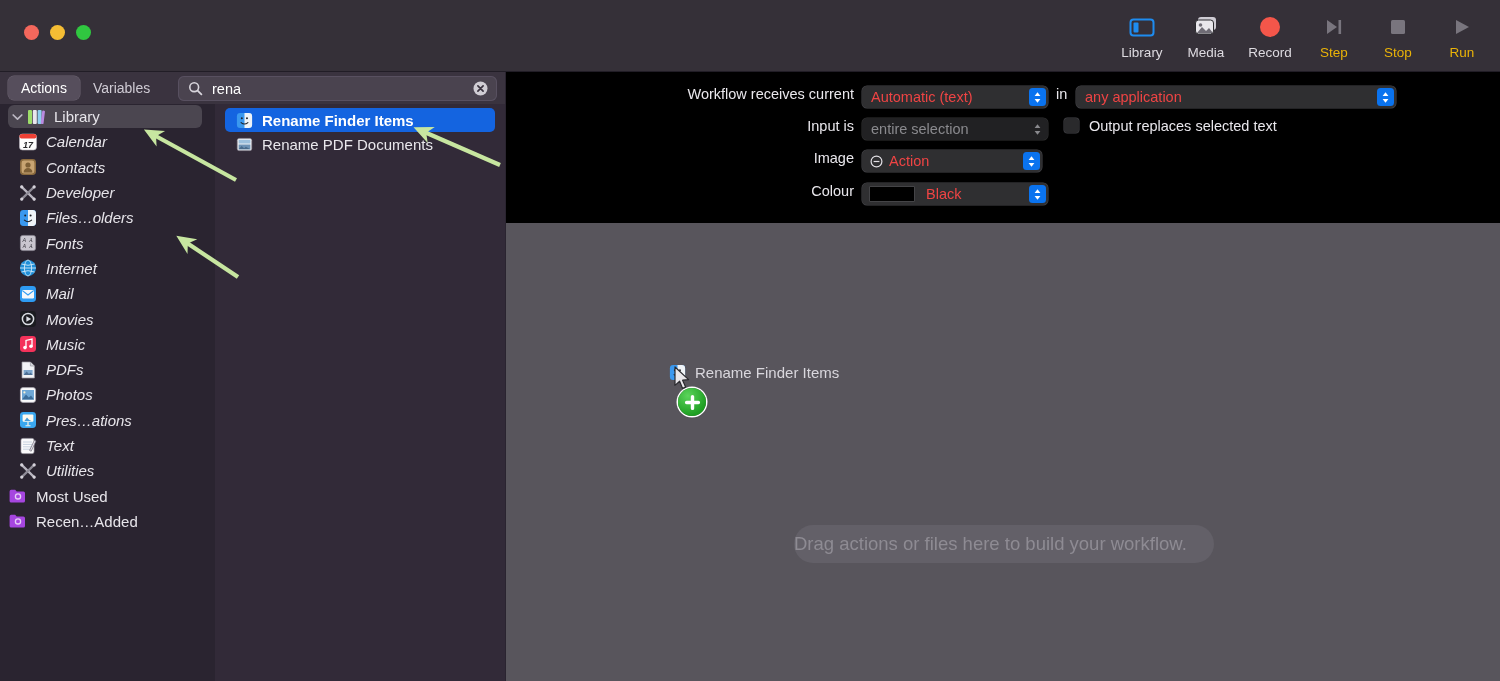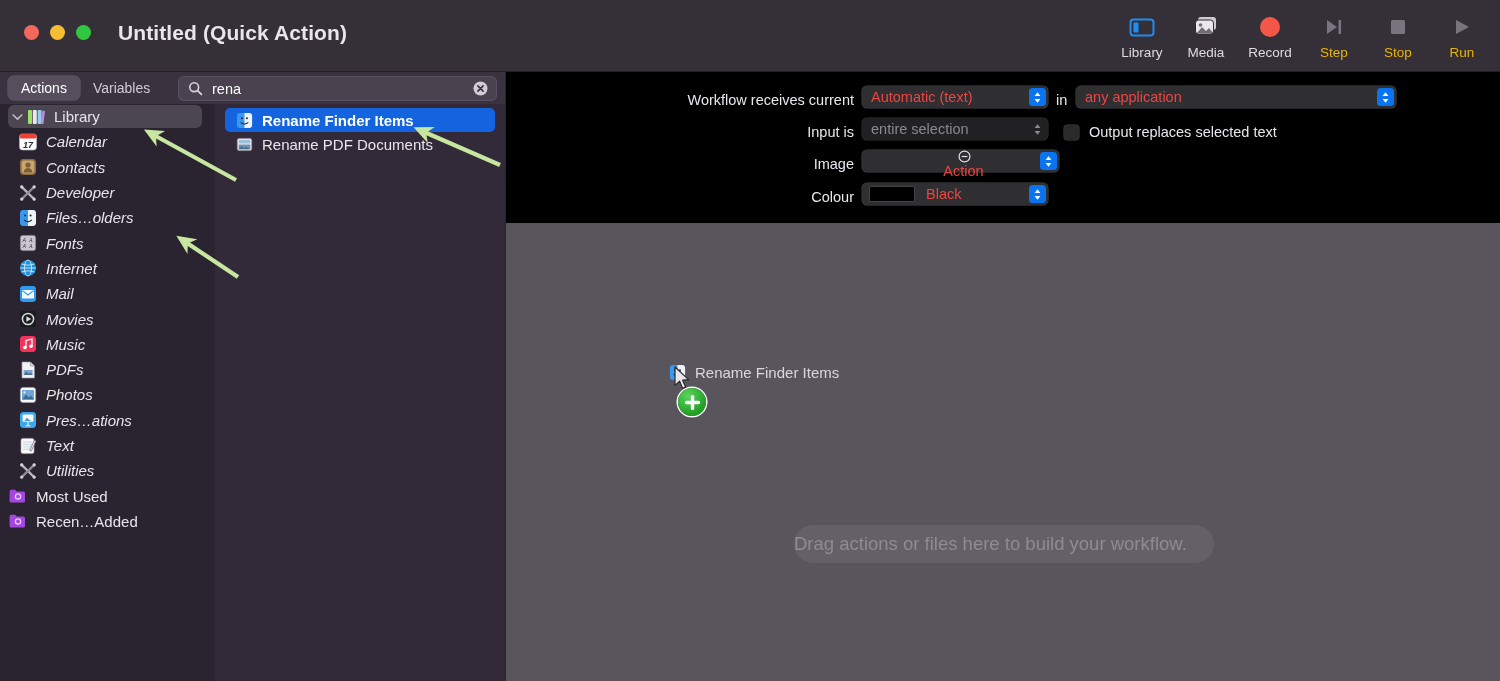--- a/index.html
+++ b/index.html
@@ -95,21 +95,21 @@
   }
   .act-row.sel { background: #1464e0; color: #fff; font-weight: bold; }
   .act-row:first-child { margin-top: 4px; }
   .act-icon { width: 19px; height: 19px; margin-right: 8px; flex: 0 0 19px; position: relative; }
 
   
   #settings {
     position: absolute; left: 506px; top: 72px; width: 994px; height: 151px;
     background: #000000;
   }
-  .set-row { position: absolute; height: 22px; display: flex; align-items: flex-end; }
+  .set-row { position: absolute; height: 22px; display: flex; align-items: flex-start; }
   .set-label { font-size: 14.5px; color: #e9e7ec; text-align: right; }
   .popup {
     height: 22px; background: #2f2f31; border-radius: 5px;
     display: flex; align-items: center; position: relative;
     box-shadow: 0 0 0 .5px #46464a;
   }
   .popup .ptext { font-size: 14.5px; color: #ef4444; padding-left: 9px; white-space: nowrap; }
   .popup.disabled { background: #212123; box-shadow: 0 0 0 .5px #333; }
   .popup.disabled .ptext { color: #8a8a8e; }
   .stepper {
@@ -154,21 +154,20 @@
 </style>
 </head>
 <body>
 
 <div id="app">
 
   <div id="titlebar">
     <div class="traffic tl-close"></div>
     <div class="traffic tl-min"></div>
     <div class="traffic tl-max"></div>
-    <div id="window-title">Untitled (Quick Action)</div>
 
     <div id="toolbar">
       <div class="tb-item">
         <div class="tb-glyph">
           <svg width="26" height="21" viewBox="0 0 26 21">
             <rect x="1.5" y="2.5" width="23" height="16" rx="3" fill="none" stroke="#1e8cf0" stroke-width="2"></rect>
             <rect x="4.5" y="5.5" width="5" height="10" rx="1" fill="#1e8cf0"></rect>
           </svg>
         </div>
         <div class="tb-label">Library</div>
@@ -532,21 +531,21 @@
       </span>
     </div>
     <div class="set-row" style="left:558px; top:46px;">
       <span class="chk"></span>
       <span class="chk-label">Output replaces selected text</span>
     </div>
 
     <div class="set-row" style="left:0; top:78px; width:348px; justify-content:flex-end;">
       <span class="set-label">Image</span>
     </div>
-    <div class="popup" style="position:absolute; left:356px; top:78px; width:197px;flex-direction:column;">
+    <div class="popup" style="position:absolute; left:356px; top:78px; width:180px;">
       <span style="margin-left:8px; display:flex;">
         <svg width="13" height="13" viewBox="0 0 13 13">
           <circle cx="6.5" cy="6.5" r="5.4" fill="none" stroke="#e3e1e6" stroke-width="1.2"></circle>
           <line x1="3.6" y1="6.5" x2="9.4" y2="6.5" stroke="#e3e1e6" stroke-width="1.2"></line>
         </svg>
       </span>
       <span class="ptext" style="padding-left:6px;">Action</span>
       <span class="stepper">
         <svg width="9" height="13" viewBox="0 0 9 13">
           <path d="M4.5 1.2 L7.4 5 H1.6 Z" fill="#fff"></path>

